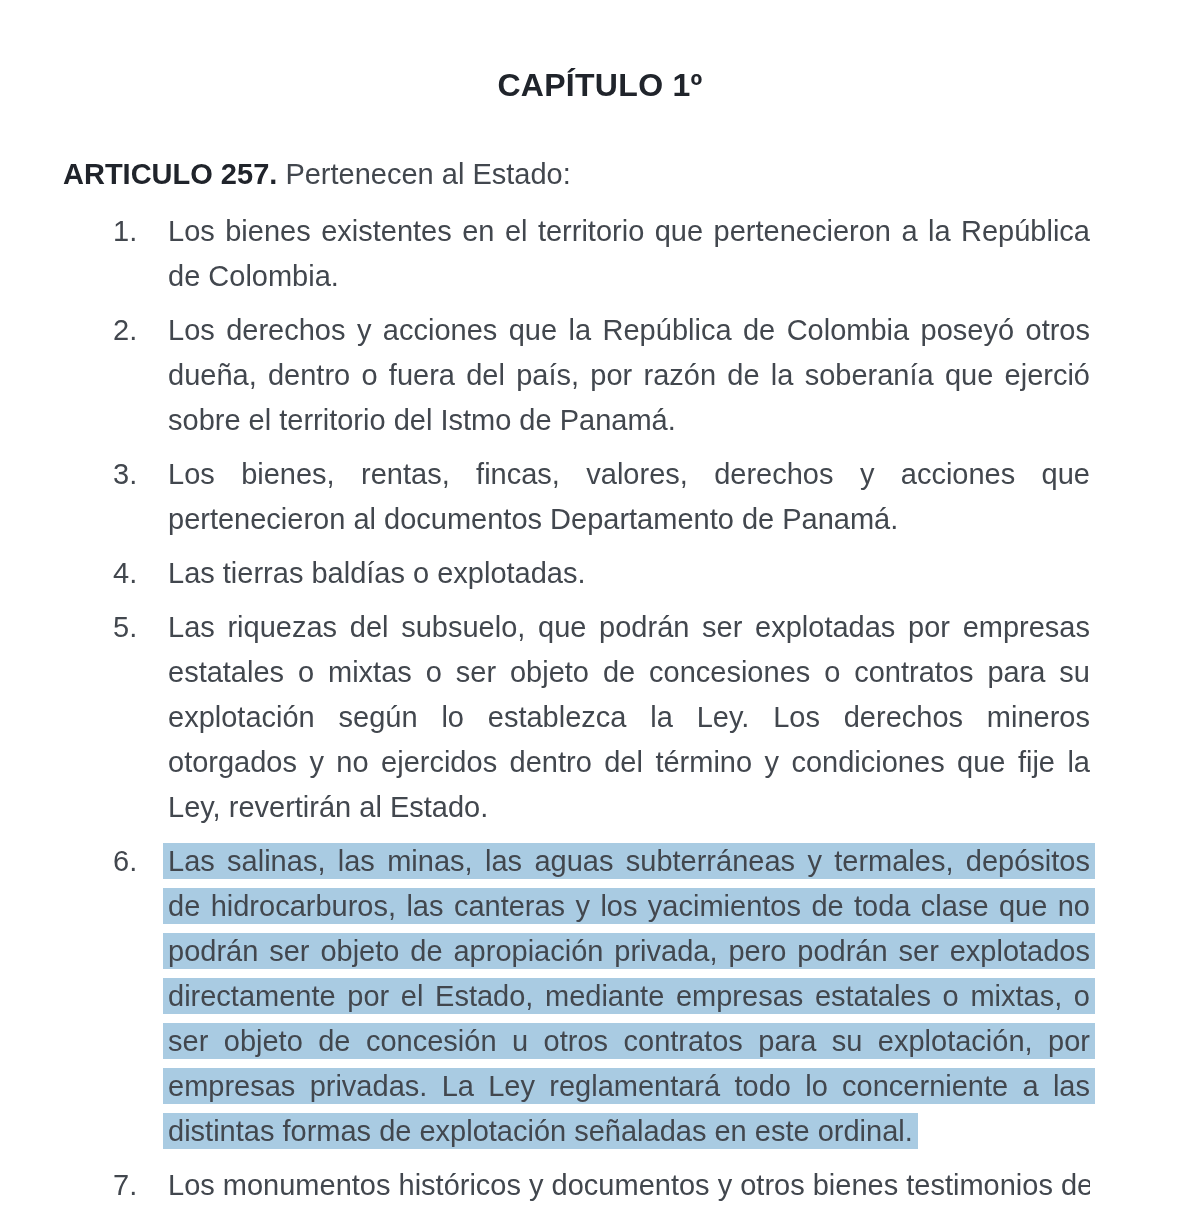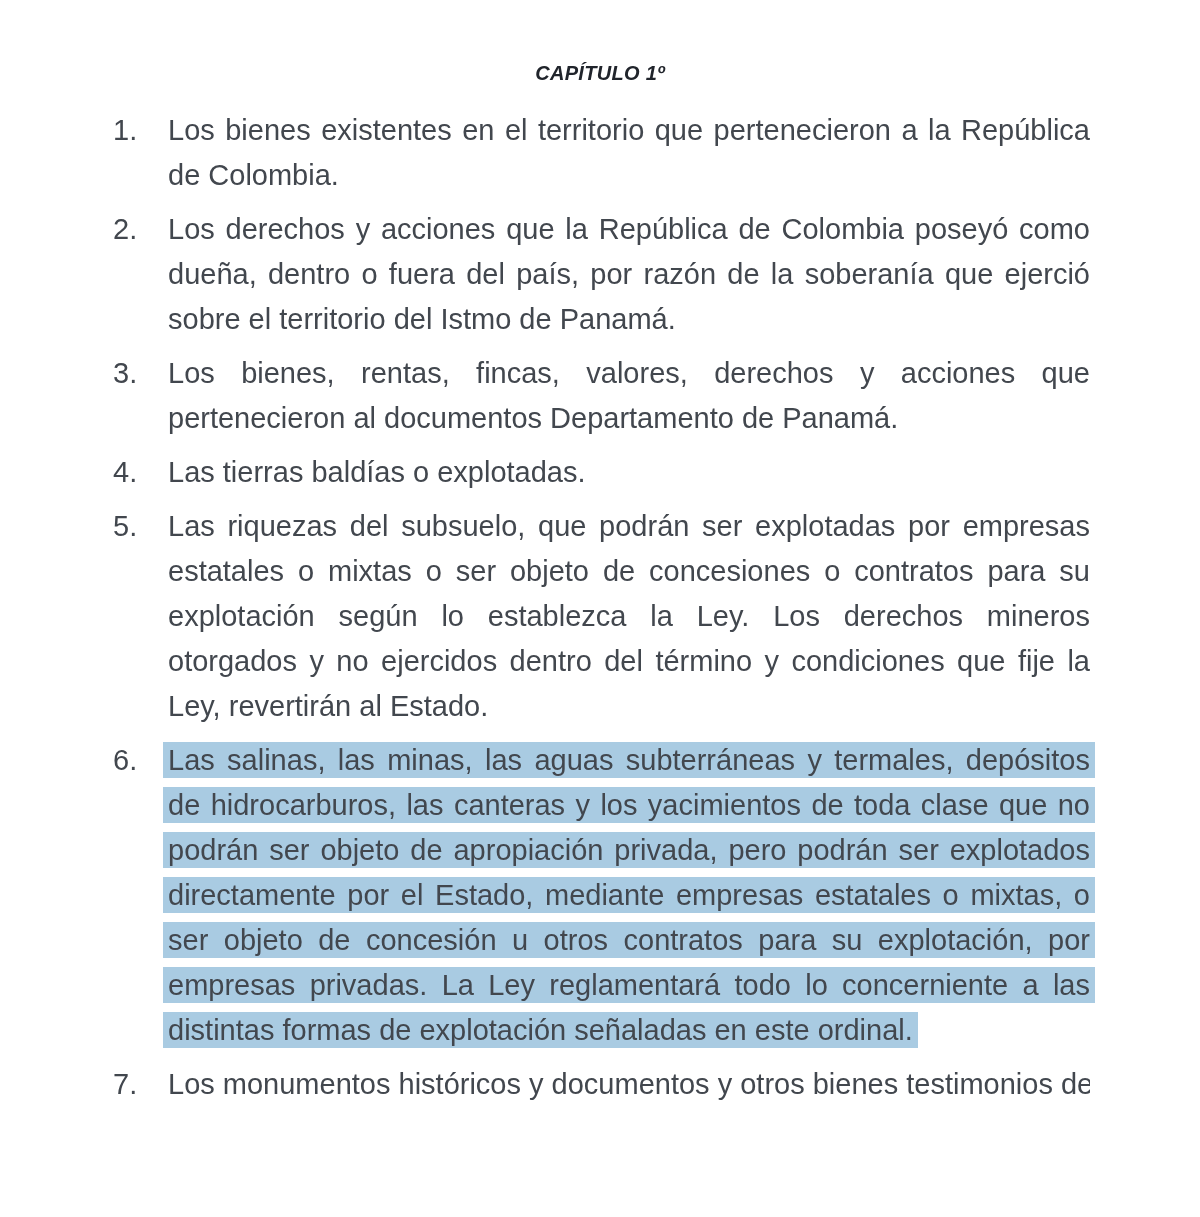--- a/index.html
+++ b/index.html
@@ -18,27 +18,26 @@
     width:1200px;
     height:1217px;
     background:var(--background);
     overflow:hidden;
   }
   .headings{
     padding-top:50px;
     text-align:center;
   }
   .headings h1,.headings h2{
-    margin:0;
-    font-size:20px;
+    margin:12px;
+    font-size:32px;
     line-height:46px;
     font-weight:bold;
     color:var(--heading);
     letter-spacing:.3px;
-    font-style:italic;
   }
   .headings h2{margin-top:4px;}
   .body{
     padding:0 110px 0 63px;
   }
   .article{
     margin:44px 0 0 0;
     font-size:29px;
     line-height:45px;
     color:var(--text);
@@ -80,29 +79,30 @@
   }
 </style>
 </head>
 <body>
 
 <div class="page">
   <div class="headings">
     <h1>CAPÍTULO 1º</h1>
   </div>
   <div class="body">
+    <p class="article"><span class="article-label">ARTICULO 257.</span> <span>Pertenecen al Estado:</span></p>
     <ol class="list">
   <li class="list-item">
     <span class="num">1.</span>
     <span class="text">Los bienes existentes en el territorio que pertenecieron a la República de Colombia.</span>
   </li>
 
   <li class="list-item">
     <span class="num">2.</span>
-    <span class="text">Los derechos y acciones que la República de Colombia poseyó como dueña, dentro o fuera del país, por razón de la soberanía que ejerció sobre el territorio del Istmo de Panamá.</span>
+    <span class="text">Los derechos y acciones que la República de Colombia poseyó otros dueña, dentro o fuera del país, por razón de la soberanía que ejerció sobre el territorio del Istmo de Panamá.</span>
   </li>
 
   <li class="list-item">
     <span class="num">3.</span>
     <span class="text">Los bienes, rentas, fincas, valores, derechos y acciones que pertenecieron al documentos Departamento de Panamá.</span>
   </li>
 
   <li class="list-item">
     <span class="num">4.</span>
     <span class="text">Las tierras baldías o explotadas.</span>

